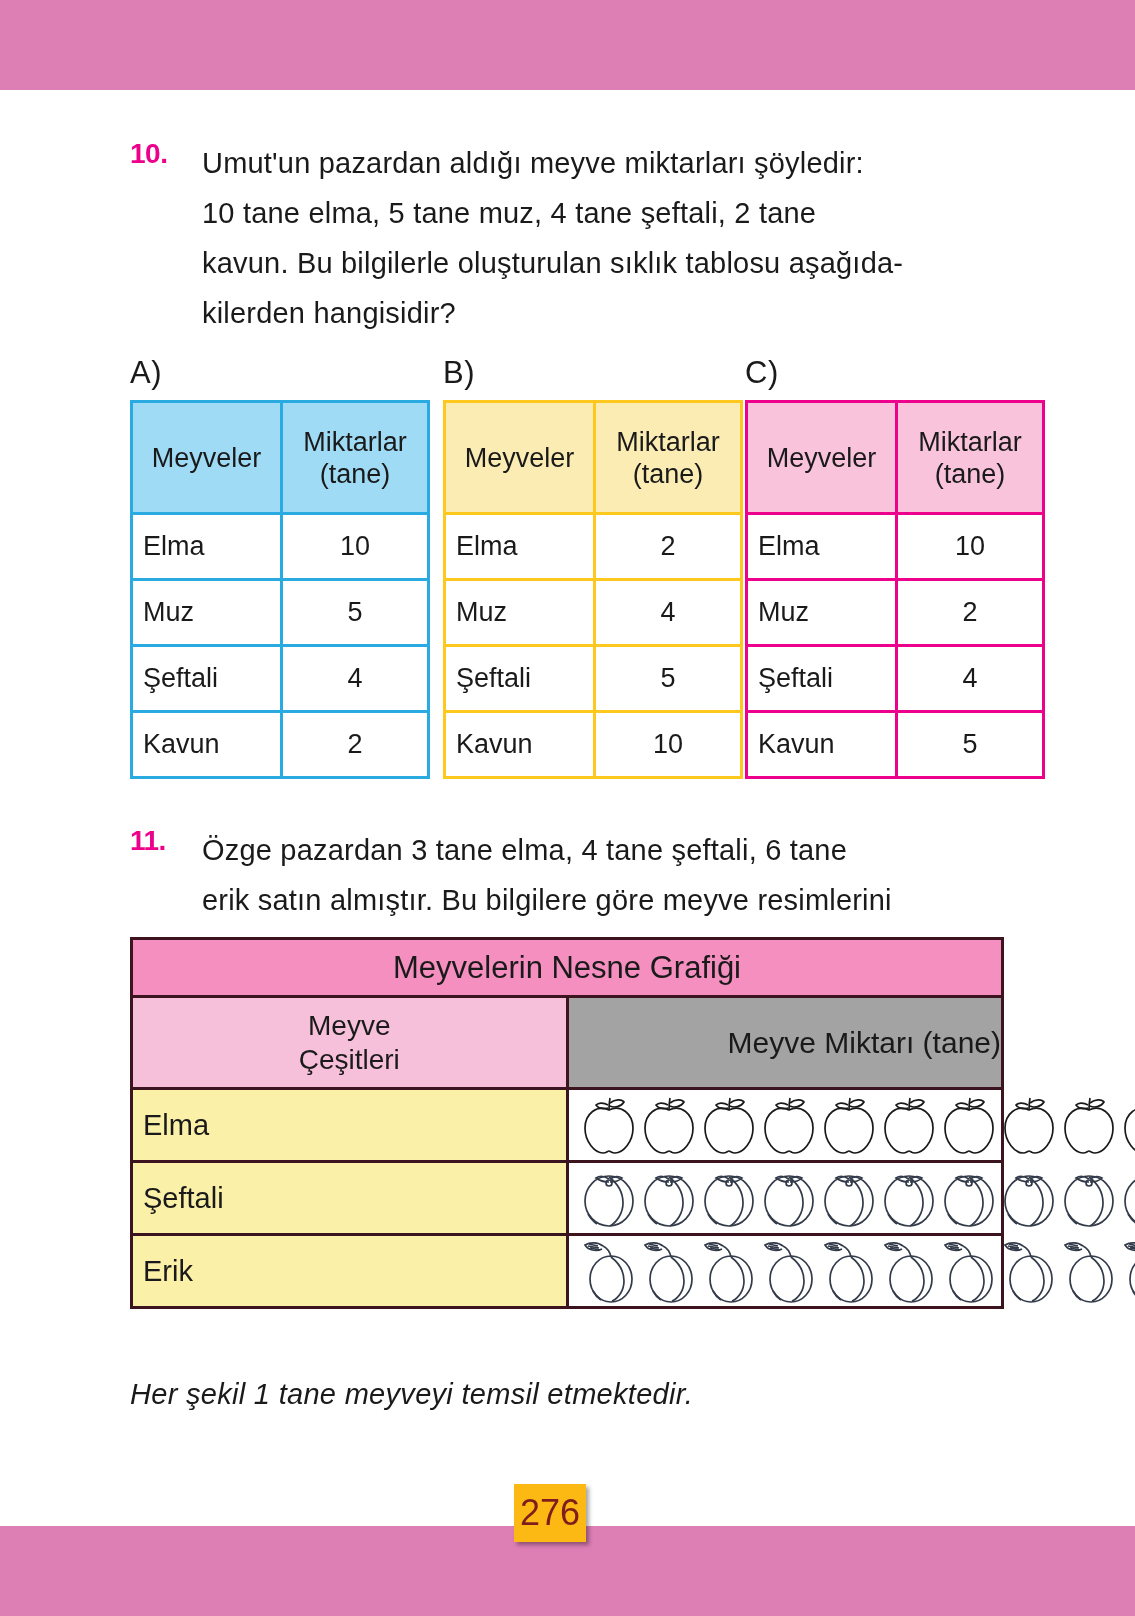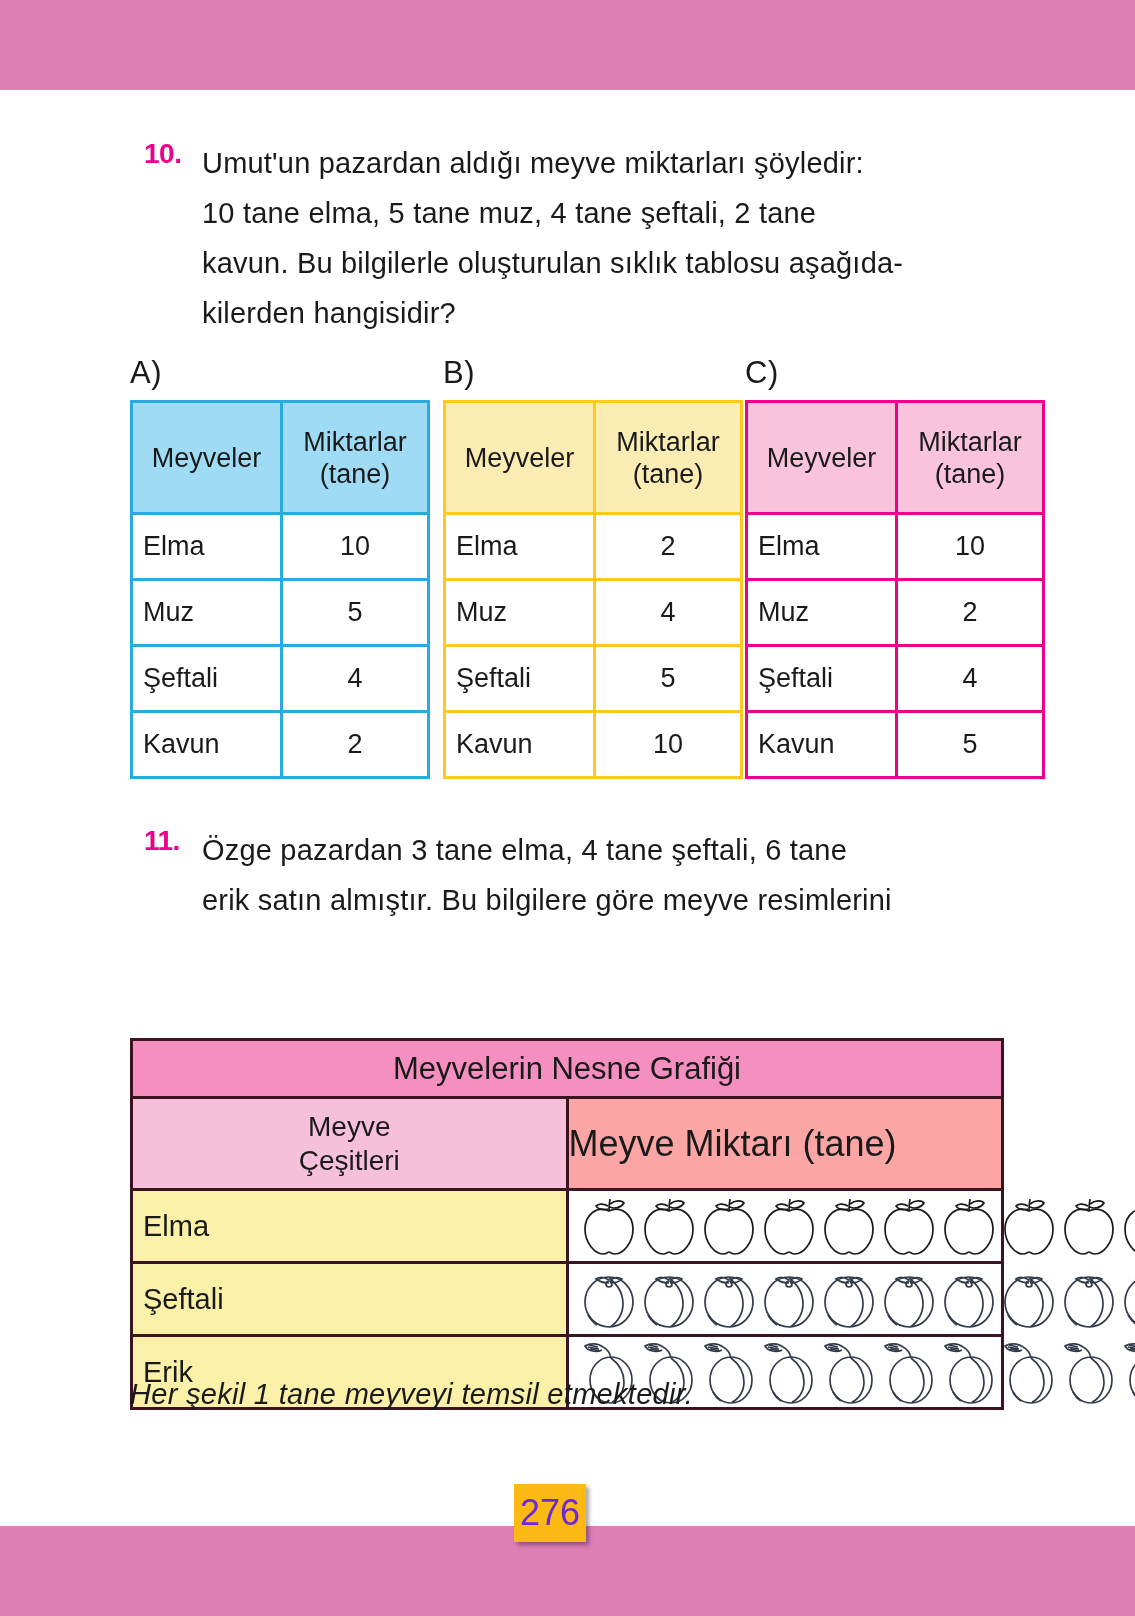--- a/index.html
+++ b/index.html
@@ -19,21 +19,21 @@
     background: #dd7eb5;
   }
   .page {
     position: absolute; left: 0; top: 90px; width: 1135px; height: 1436px;
     background: #ffffff;
   }
 
   
   .q-block { position: absolute; }
   .q-num {
-    position: absolute; left: 14px; top: 0; width: 62px;
+    position: absolute; left: 0; top: 0; width: 62px;
     color: #ec008c; font-weight: bold; font-size: 28px;
     letter-spacing: -0.5px;
   }
   .q-text {
     margin-left: 72px;
     font-size: 29px; line-height: 50px; color: #1a1a1a;
     text-align: justify; letter-spacing: 0.2px;
     font-weight: 400;
   }
   .q-text .line { display: block; white-space: nowrap; }
@@ -98,23 +98,23 @@
   }
   .graph .sub-left {
     background: #f7c0da;
     width: 152px;
     height: 92px;
     text-align: center;
     font-size: 28px;
     line-height: 34px;
   }
   .graph .sub-right {
-    background: #fca5a5;
-    text-align: left;
-    font-size: 36px;
+    background: #a3a3a3;
+    text-align: right;
+    font-size: 30px;
   }
   .graph .rowlabel {
     background: #fbf0a8;
     height: 72px;
     text-align: left;
     padding-left: 10px;
     font-size: 29px;
   }
   .graph .rowcells { padding: 0 6px; background: #fff; }
   .fruit-strip {
@@ -127,21 +127,21 @@
   .note {
     position: absolute;
     font-size: 29px; color: #1a1a1a; font-weight: 300;
     letter-spacing: 0.3px;
   }
   .pagenum {
     position: absolute;
     left: 514px; top: 1484px;
     width: 72px; height: 58px;
     background: #fdb913;
-    color: #6d28d9;
+    color: #7f1d1d;
     font-size: 36px;
     font-weight: 300;
     display: flex; align-items: center; justify-content: center;
     box-shadow: 3px 3px 4px rgba(0,0,0,0.35);
     z-index: 5;
   }
 </style>
 </head>
 <body>
 
@@ -264,21 +264,21 @@
     <div class="q-text">
       <span class="line jline">
           <span>Özge pazardan 3 tane elma, 4 tane şeftali, 6 tane</span>
         </span>
       <span class="line jline">
           <span>erik satın almıştır. Bu bilgilere göre meyve resimlerini</span>
         </span>
     </div>
   </div>
 
-  <table class="graph" style="left:130px; top:948px;padding-left:12px;">
+  <table class="graph" style="left:130px; top:847px;padding-left:12px;">
     <tbody>
         <tr>
       <td class="title" colspan="2">Meyvelerin Nesne Grafiği</td>
     </tr>
     <tr>
       <td class="sub-left">
         <span>Meyve</span><br>
         <span>Çeşitleri</span>
       </td>
       <td class="sub-right">Meyve Miktarı (tane)</td>

